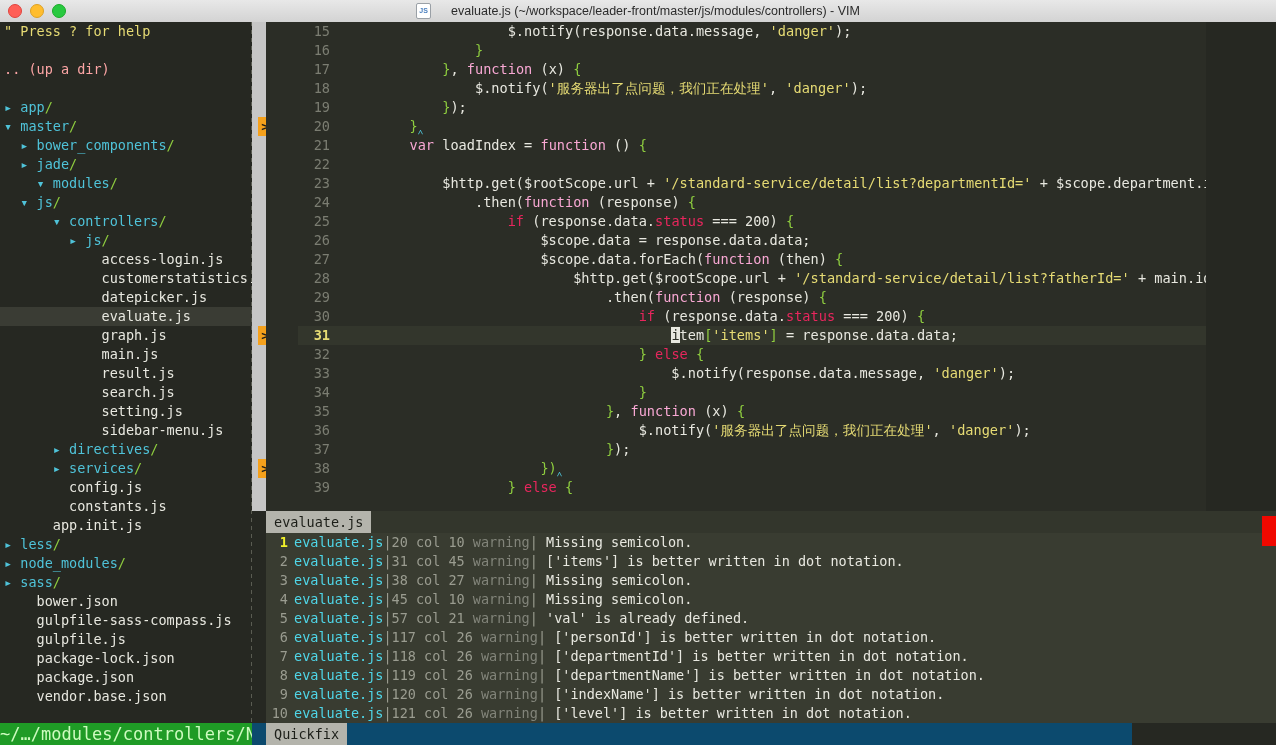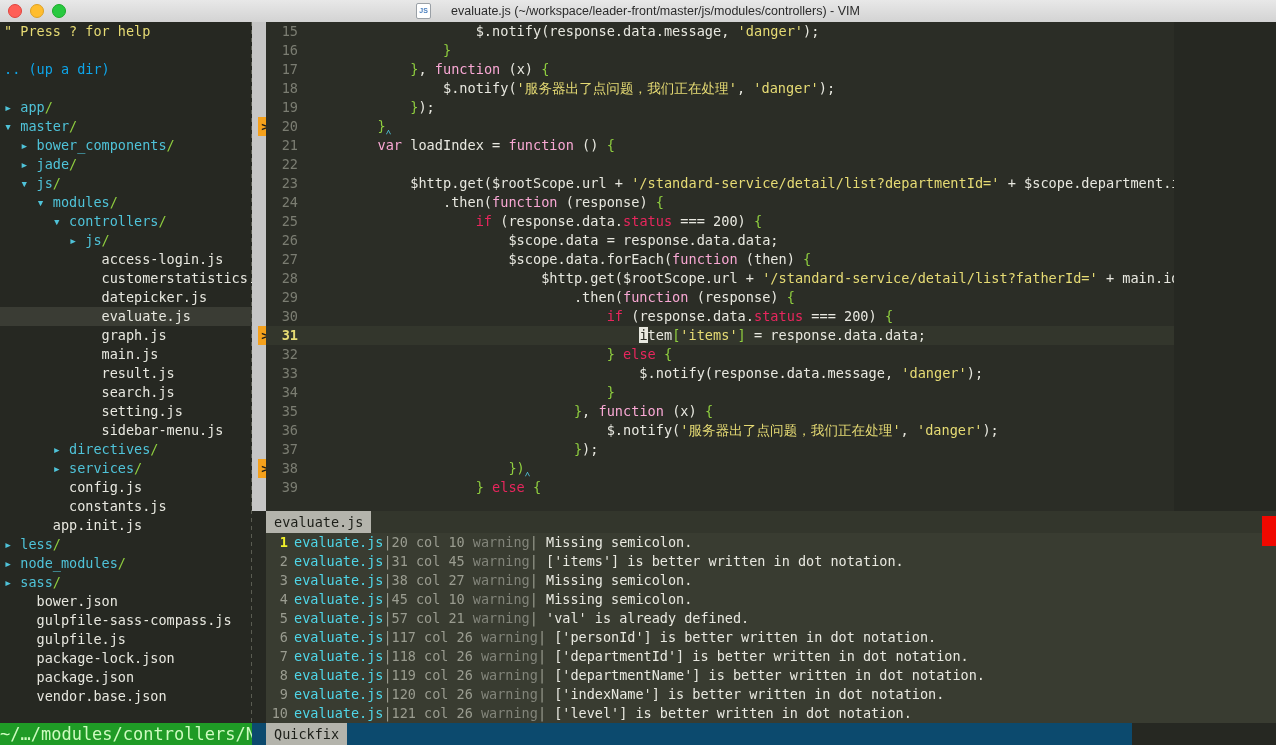--- a/index.html
+++ b/index.html
@@ -26,21 +26,21 @@
   .app{position:absolute;left:0;top:22px;width:1276px;height:723px;background:#262822;}
 
   
   .sidebar{position:absolute;left:0;top:0;width:252px;height:701px;
     background:#262822;overflow:hidden;}
   .tree{padding:0;margin:0;}
   .trow{height:19px;line-height:19px;font-size:13.5px;white-space:pre;
     padding-left:4px;color:#d8d8d0;}
   .trow.sel{background:#3a3c34;}
   .help{color:#e6db74;}
-  .updir{color:#0ea5e9;}
+  .updir{color:#fca5a5;}
   .rootpath{color:#e8265d;}
   .dir{color:#4fc3d9;}
   .dirslash{color:#8fce3f;}
   .arrow{color:#4fc3d9;display:inline-block;}
   .file{color:#e8e8e0;}
   .tree-sep{position:absolute;left:251px;top:0;width:1px;height:701px;
     background:repeating-linear-gradient(#5a5c52 0 4px,transparent 4px 8px);}
 
   
   .nerd-status{position:absolute;left:0;top:701px;width:252px;height:22px;
@@ -50,21 +50,21 @@
   
   .vscroll{position:absolute;left:252px;top:0;width:14px;height:489px;background:#c6c6c6;}
 
   
   .signcol{position:absolute;left:258px;top:0;width:22px;height:489px;}
   .sign{position:absolute;left:0;width:22px;height:19px;background:#f5a11c;
     color:#1a1a1a;font-size:13px;line-height:19px;text-align:center;font-weight:bold;}
 
   
   .code{position:absolute;left:266px;top:0;width:908px;height:489px;
-    background:#2b2d26;overflow:hidden;}
+    background:#2b2d26;overflow:hidden;padding-left:32px;}
   .cline{height:19px;line-height:19px;white-space:pre;font-size:13.6px;}
   .cline.cur{background:#33362c;}
   .lnum{display:inline-block;width:32px;text-align:right;color:#7b7d72;
     margin-right:14px;}
   .cline.cur .lnum{color:#e6db74;font-weight:bold;}
   .gutterbg{position:absolute;left:266px;top:0;width:46px;height:489px;background:#2f3129;}
   .ctext{position:relative;}
 
   
   .t-def  {color:#e8e8e0;}
@@ -118,22 +118,22 @@
   <div class="sidebar">
     <div class="tree" id="tree-root">
         <div class="trow "><span class="help">" Press ? for help</span></div>
         <div class="trow ">&nbsp;</div>
         <div class="trow "><span class="updir">.. (up a dir)</span></div>
         <div class="trow "><span class="rootpath"></span></div>
         <div class="trow "><span class="arrow">▸</span> <span class="dir">app</span><span class="dirslash">/</span></div>
         <div class="trow "><span class="arrow">▾</span> <span class="dir">master</span><span class="dirslash">/</span></div>
         <div class="trow ">  <span class="arrow">▸</span> <span class="dir">bower_components</span><span class="dirslash">/</span></div>
         <div class="trow ">  <span class="arrow">▸</span> <span class="dir">jade</span><span class="dirslash">/</span></div>
+        <div class="trow ">    <span class="arrow">▾</span> <span class="dir">modules</span><span class="dirslash">/</span></div>
         <div class="trow ">  <span class="arrow">▾</span> <span class="dir">js</span><span class="dirslash">/</span></div>
-        <div class="trow ">    <span class="arrow">▾</span> <span class="dir">modules</span><span class="dirslash">/</span></div>
         <div class="trow ">      <span class="arrow">▾</span> <span class="dir">controllers</span><span class="dirslash">/</span></div>
         <div class="trow ">        <span class="arrow">▸</span> <span class="dir">js</span><span class="dirslash">/</span></div>
         <div class="trow ">            <span class="file">access-login.js</span></div>
         <div class="trow ">            <span class="file">customerstatistics.js</span></div>
         <div class="trow ">            <span class="file">datepicker.js</span></div>
         <div class="trow sel">            <span class="file">evaluate.js</span></div>
         <div class="trow ">            <span class="file">graph.js</span></div>
         <div class="trow ">            <span class="file">main.js</span></div>
         <div class="trow ">            <span class="file">result.js</span></div>
         <div class="trow ">            <span class="file">search.js</span></div>

